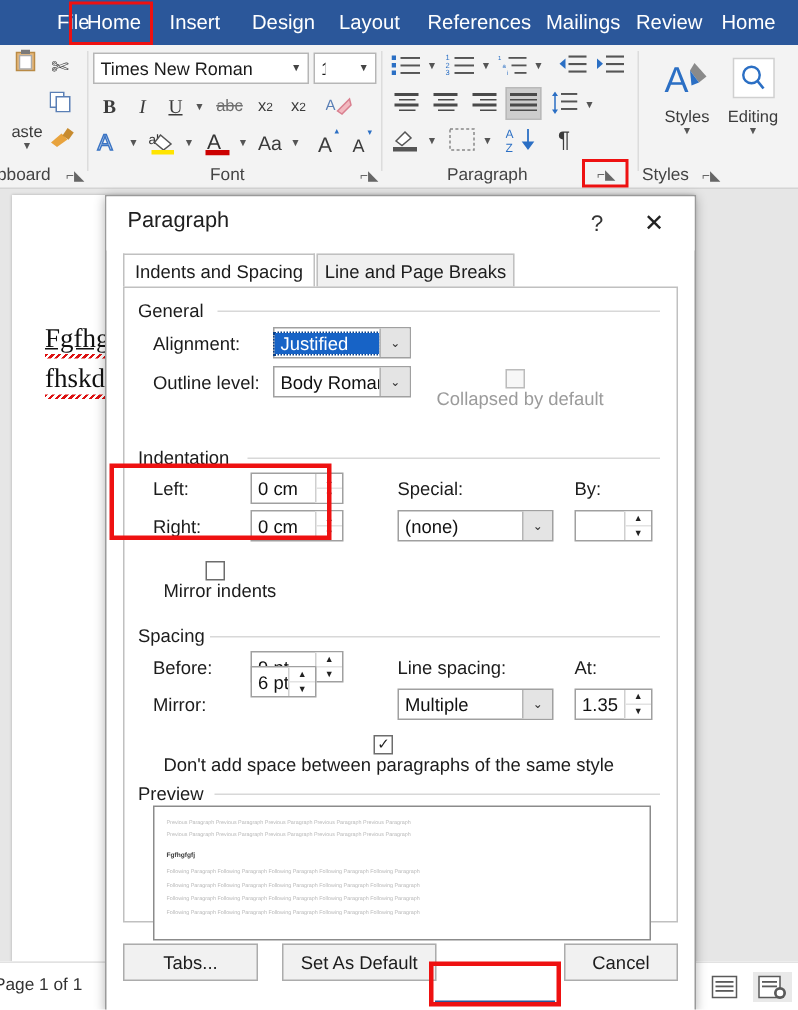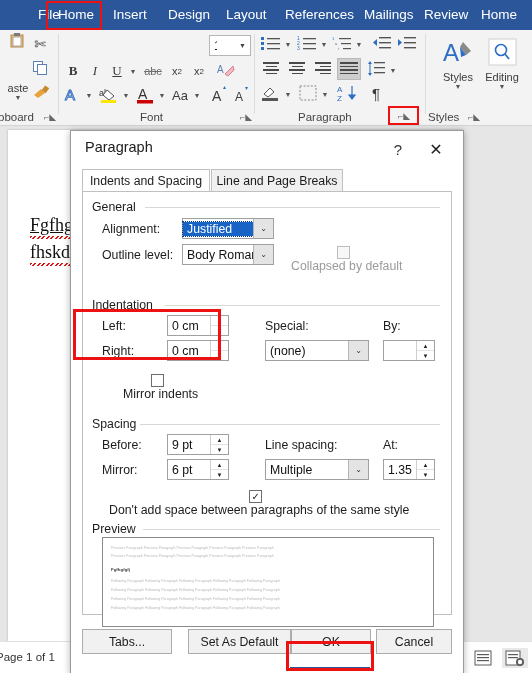--- a/index.html
+++ b/index.html
@@ -258,20 +258,24 @@
   <div class="gbtn" style="left:30px;top:54px;width:22px;height:16px;">
     <svg width="18" height="15" viewBox="0 0 18 15">
         <path d="M2 10 L9 4 L13 8 L6 13 Z" fill="#e8a33d"></path>
         <rect x="11" y="1" width="5" height="6" fill="#c78b2f" transform="rotate(35 13 4)"></rect>
       </svg>
   </div>
   <div class="grp-label" style="left:-2px;">pboard</div>
   <div class="dlg-launch" style="left:44px;bottom:3px;">⌐◣</div>
   <div class="grp-sep" style="left:58px;"></div>
 
+  <div class="combo" style="left:62px;top:5px;width:144px;height:21px;">
+    <span class="cv">Times New Roman</span>
+    <span class="ca">▼</span>
+  </div>
   <div class="combo" style="left:209px;top:5px;width:42px;height:21px;gap:22px;">
     <span class="cv">13</span>
     <span class="ca">▼</span>
   </div>
 
   <div class="gbtn" style="left:64px;top:32px;width:18px;height:18px;font-weight:bold;font-family:'Liberation Serif',serif;">B</div>
   <div class="gbtn" style="left:86px;top:32px;width:18px;height:18px;font-style:italic;font-family:'Liberation Serif',serif;">I</div>
   <div class="gbtn" style="left:108px;top:32px;width:18px;height:18px;text-decoration:underline;font-family:'Liberation Serif',serif;">U</div>
   <div class="gbtn arrowdn" style="left:128px;top:36px;width:10px;height:10px;">▼</div>
   <div class="gbtn small" style="left:142px;top:33px;width:22px;height:16px;text-decoration:line-through;color:#6e6e6e;">abc</div>
@@ -564,39 +568,39 @@
 
     <div class="flabel" style="left:300px;top:127px;">By:</div>
     <div class="spin" style="left:300px;top:148px;width:52px;">
       <span class="sv"></span>
       <span class="sbtns">
           <span>▲</span>
           <span>▼</span>
         </span>
     </div>
 
-    <div class="cbx" style="left:33px;top:182px;">
+    <div class="cbx" style="left:19px;top:182px;">
       <span class="box"></span>
       <span class="txt">Mirror indents</span>
     </div>
 
     <div class="sect" style="left:9px;top:225px;">Spacing</div>
     <div class="sect-rule" style="left:57px;top:232px;width:300px;"></div>
 
     <div class="flabel" style="left:19px;top:246px;">Before:</div>
     <div class="spin" style="left:84px;top:242px;width:62px;">
       <span class="sv">9 pt</span>
       <span class="sbtns">
           <span>▲</span>
           <span>▼</span>
         </span>
     </div>
 
     <div class="flabel" style="left:19px;top:271px;">Mirror:</div>
-    <div class="spin" style="left:84px;top:267px;width:62px;">
+    <div class="spin" style="left:84px;top:252px;width:44px;">
       <span class="sv">6 pt</span>
       <span class="sbtns">
           <span>▲</span>
           <span>▼</span>
         </span>
     </div>
 
     <div class="flabel" style="left:182px;top:246px;">Line spacing:</div>
     <div class="dsel" style="left:182px;top:267px;width:104px;">
       <span class="dv">Multiple</span>
@@ -626,19 +630,18 @@
       <div class="pv-sample" style="top:29px;">Fgfhgfgfj</div>
       <div class="pv-line" style="top:41px;">Following Paragraph Following Paragraph Following Paragraph Following Paragraph Following Paragraph</div>
       <div class="pv-line" style="top:50px;">Following Paragraph Following Paragraph Following Paragraph Following Paragraph Following Paragraph</div>
       <div class="pv-line" style="top:59px;">Following Paragraph Following Paragraph Following Paragraph Following Paragraph Following Paragraph</div>
       <div class="pv-line" style="top:68px;">Following Paragraph Following Paragraph Following Paragraph Following Paragraph Following Paragraph</div>
     </div>
   </div>
 
   <div class="dbutton" style="left:11px;top:498px;width:90px;">Tabs...</div>
   <div class="dbutton" style="left:117px;top:498px;width:103px;">Set As Default</div>
-  <div class="dbutton" style="left:220px;top:498px;width:80px;">OK</div>
   <div class="dbutton" style="left:305px;top:498px;width:76px;">Cancel</div>
 </div>
 
 <div id="indent-hl" class="hl-none"></div>
 <div id="okline" class="hl-none"></div>
 <div id="ok-hl" class="hl-none"></div>
 
 </body></html>

